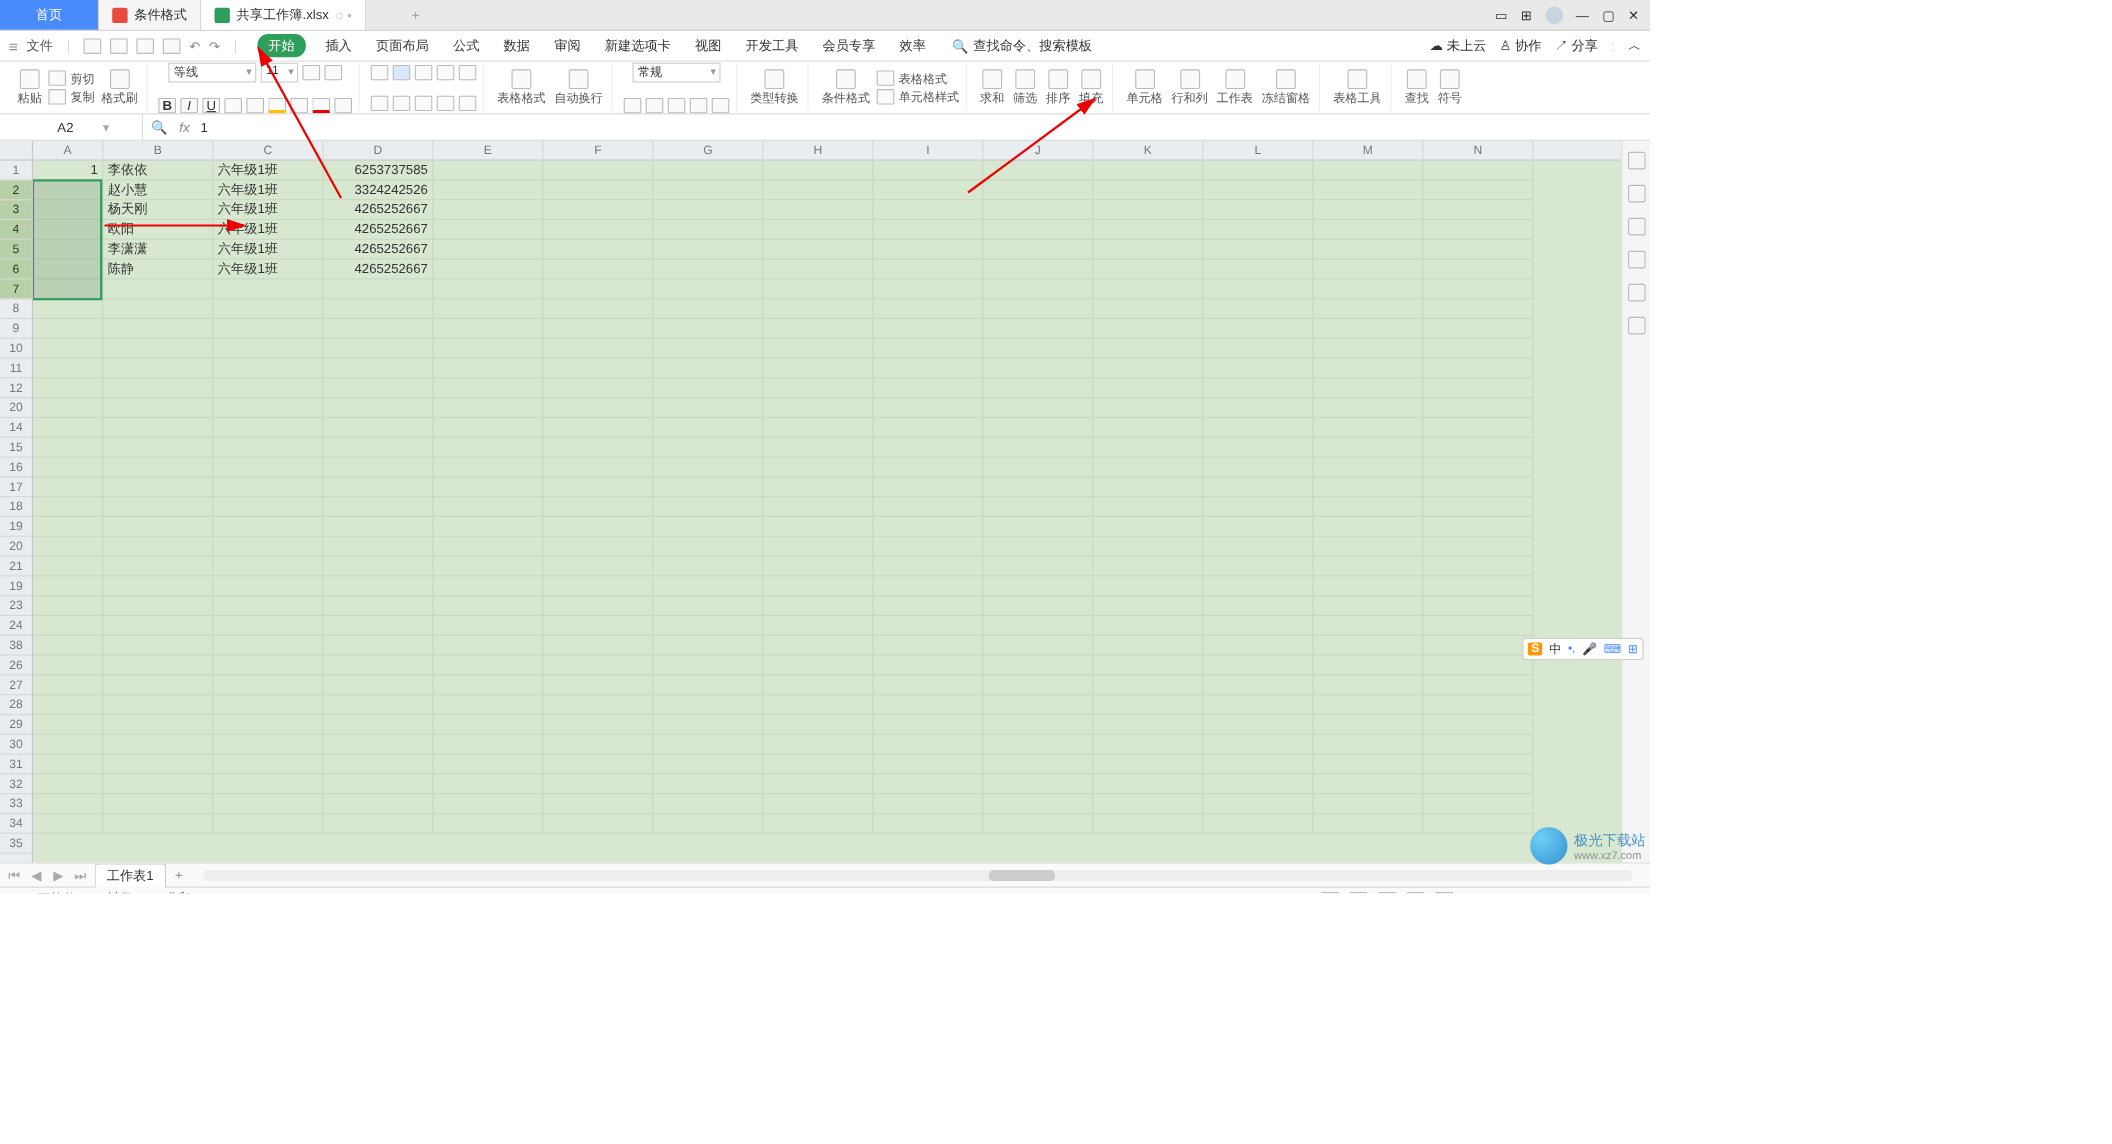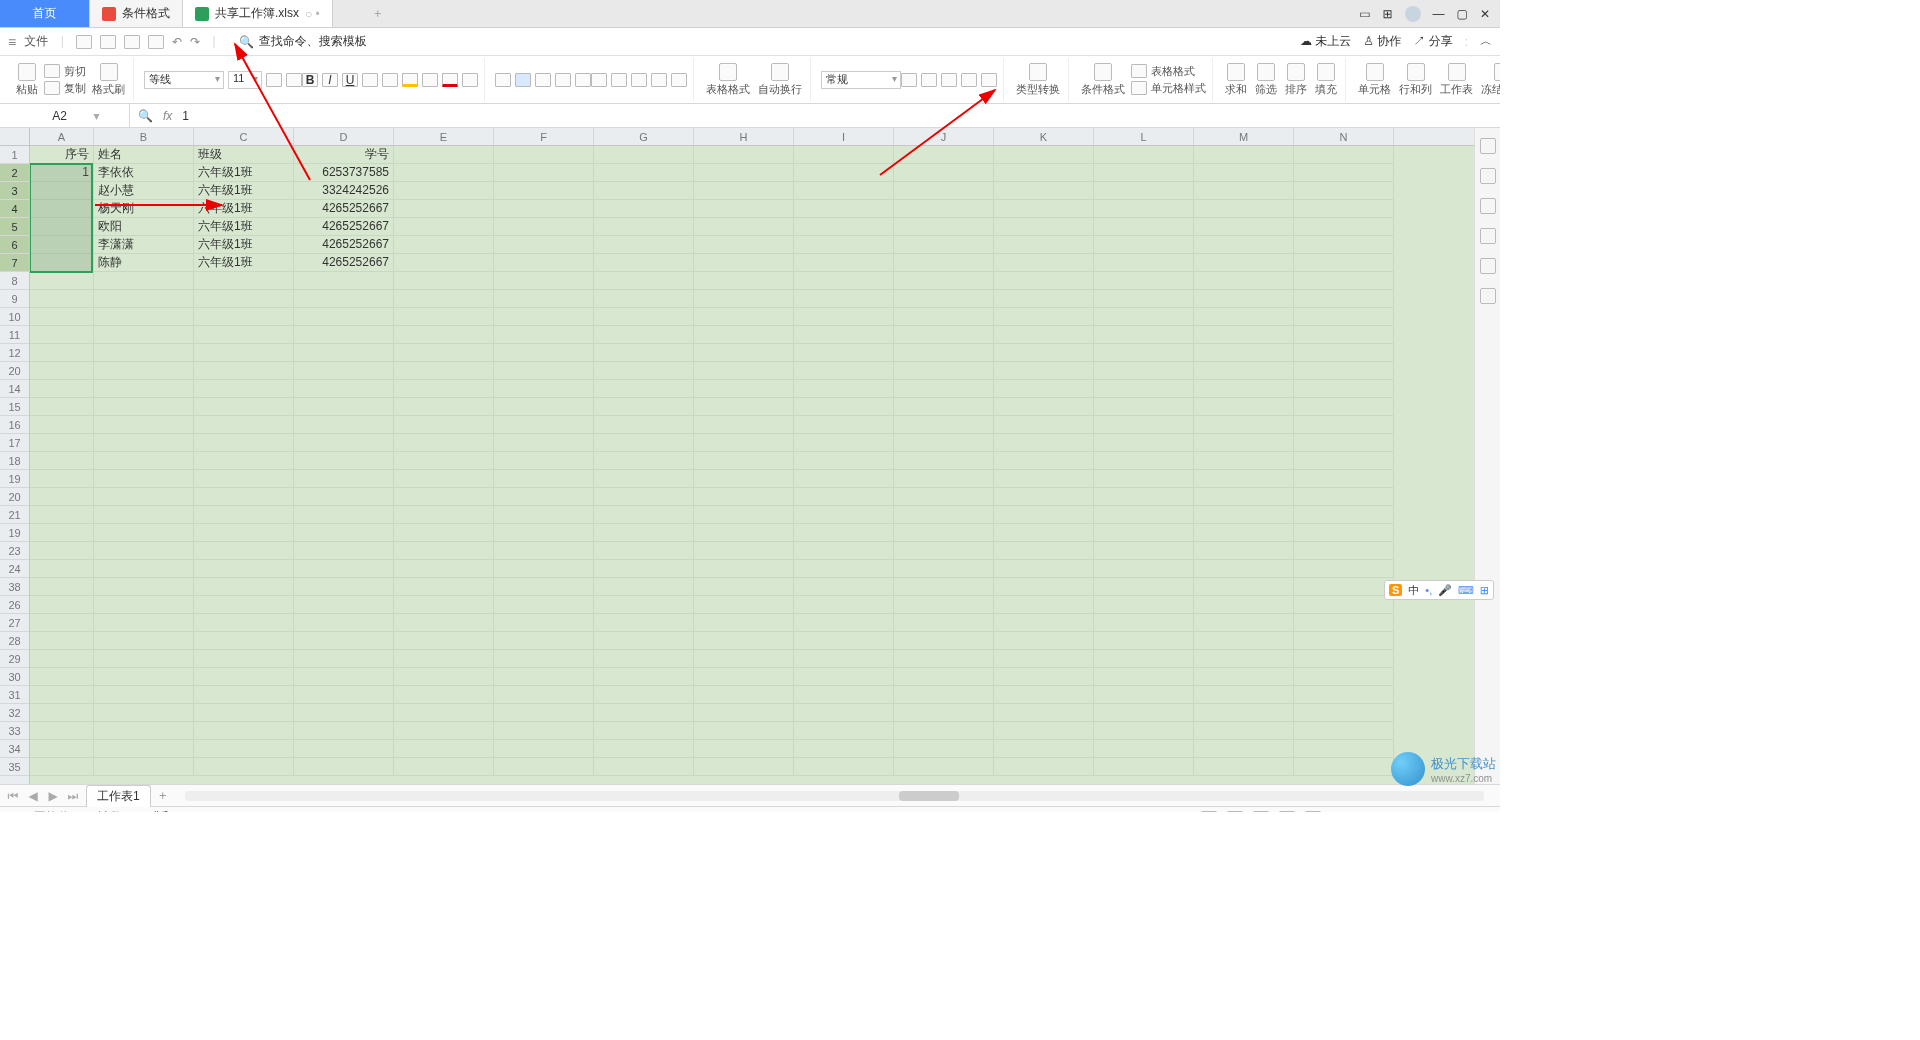--- a/index.html
+++ b/index.html
@@ -19,21 +19,21 @@
   
   .menu-row{height:28px;display:flex;align-items:center;padding:0 8px;gap:4px;border-bottom:1px solid #e0e0e0;}
   .menu-left{display:flex;align-items:center;gap:8px;}
   .menu-items{display:flex;gap:14px;margin-left:10px;align-items:center;}
   .menu-item{padding:2px 4px;cursor:pointer;}
   .menu-item.active{background:#2e9e5b;color:#fff;border-radius:10px;padding:2px 10px;}
   .menu-search{margin-left:16px;color:#999;display:flex;align-items:center;gap:4px;}
   .menu-right{margin-left:auto;display:flex;align-items:center;gap:12px;color:#666;}
   
   .ribbon{height:48px;display:flex;align-items:center;padding:2px 8px;border-bottom:1px solid #d8d8d8;gap:4px;}
-  .rgrp{display:flex;flex-direction:row;align-items:center;justify-content:center;padding:0 6px;border-right:1px solid #eee;height:100%;}
+  .rgrp{display:flex;flex-direction:column;align-items:center;justify-content:center;padding:0 6px;border-right:1px solid #eee;height:100%;gap:14px;}
   .rgrp-flat{flex-direction:row;gap:4px;}
   .rbtn{display:flex;flex-direction:column;align-items:center;gap:1px;font-size:11px;color:#555;cursor:pointer;padding:0 2px;white-space:nowrap;}
   .rbtn .ricon{width:18px;height:18px;border:1px solid #bbb;border-radius:2px;background:#fafafa;}
   .rrow{display:flex;gap:4px;align-items:center;}
   .rcol{display:flex;flex-direction:column;gap:2px;justify-content:center;}
   .rtxt{font-size:11px;color:#555;white-space:nowrap;}
   .sel{border:1px solid #ccc;height:18px;padding:0 14px 0 4px;background:#fff;font-size:11px;min-width:50px;position:relative;}
   .sel:after{content:"▾";position:absolute;right:3px;top:1px;color:#999;font-size:10px;}
   .mini-icn{width:16px;height:14px;border:1px solid #bbb;display:inline-block;background:#fafafa;border-radius:1px;}
   
@@ -116,20 +116,33 @@
     <span class="rtxt" style="font-size:12px;color:#555">文件</span>
     <span style="color:#ccc">｜</span>
     <span class="mini-icn"></span>
     <span class="mini-icn"></span>
     <span class="mini-icn"></span>
     <span class="mini-icn"></span>
     <span style="color:#888">↶</span>
     <span style="color:#888">↷</span>
     <span style="color:#ccc">｜</span>
   </div>
+  <div class="menu-items" id="menu-items">
+      <span class="menu-item active">开始</span>
+      <span class="menu-item">插入</span>
+      <span class="menu-item">页面布局</span>
+      <span class="menu-item">公式</span>
+      <span class="menu-item">数据</span>
+      <span class="menu-item">审阅</span>
+      <span class="menu-item">新建选项卡</span>
+      <span class="menu-item">视图</span>
+      <span class="menu-item">开发工具</span>
+      <span class="menu-item">会员专享</span>
+      <span class="menu-item">效率</span>
+    </div>
   <div class="menu-search">
     <span>🔍</span>
     <span>查找命令、搜索模板</span>
   </div>
   <div class="menu-right">
     <span>☁ <span>未上云</span></span>
     <span>♙ <span>协作</span></span>
     <span>↗ <span>分享</span></span>
     <span style="color:#ccc">:</span>
     <span>︿</span>
@@ -355,36 +368,20 @@
         <div class="colhdr" style="width: 100px;">H</div>
         <div class="colhdr" style="width: 100px;">I</div>
         <div class="colhdr" style="width: 100px;">J</div>
         <div class="colhdr" style="width: 100px;">K</div>
         <div class="colhdr" style="width: 100px;">L</div>
         <div class="colhdr" style="width: 100px;">M</div>
         <div class="colhdr" style="width: 100px;">N</div>
       </div>
     <div class="cells" id="cells">
         <div class="cellrow">
-          <div class="cell num" style="width: 64px;">序号</div>
-          <div class="cell" style="width: 100px;">姓名</div>
-          <div class="cell" style="width: 100px;">班级</div>
-          <div class="cell num" style="width: 100px;">学号</div>
-          <div class="cell" style="width: 100px;"></div>
-          <div class="cell" style="width: 100px;"></div>
-          <div class="cell" style="width: 100px;"></div>
-          <div class="cell" style="width: 100px;"></div>
-          <div class="cell" style="width: 100px;"></div>
-          <div class="cell" style="width: 100px;"></div>
-          <div class="cell" style="width: 100px;"></div>
-          <div class="cell" style="width: 100px;"></div>
-          <div class="cell" style="width: 100px;"></div>
-          <div class="cell" style="width: 100px;"></div>
-        </div>
-        <div class="cellrow">
           <div class="cell num" style="width: 64px;">1</div>
           <div class="cell" style="width: 100px;">李依依</div>
           <div class="cell" style="width: 100px;">六年级1班</div>
           <div class="cell num" style="width: 100px;">6253737585</div>
           <div class="cell" style="width: 100px;"></div>
           <div class="cell" style="width: 100px;"></div>
           <div class="cell" style="width: 100px;"></div>
           <div class="cell" style="width: 100px;"></div>
           <div class="cell" style="width: 100px;"></div>
           <div class="cell" style="width: 100px;"></div>

